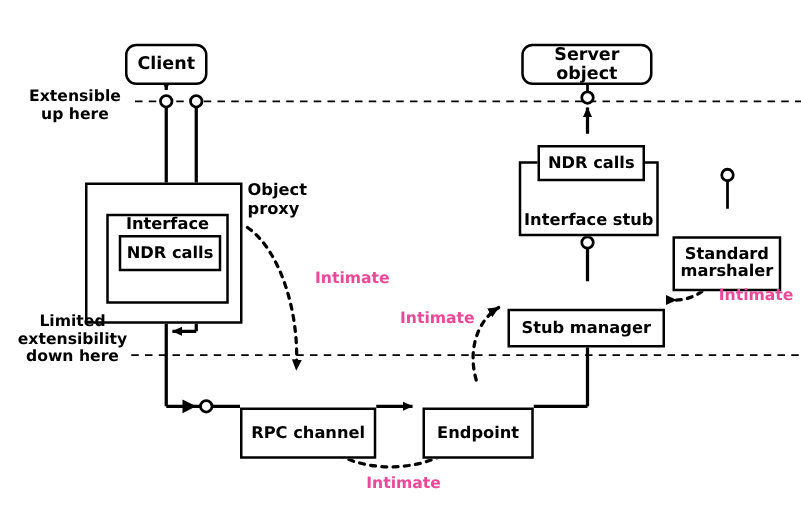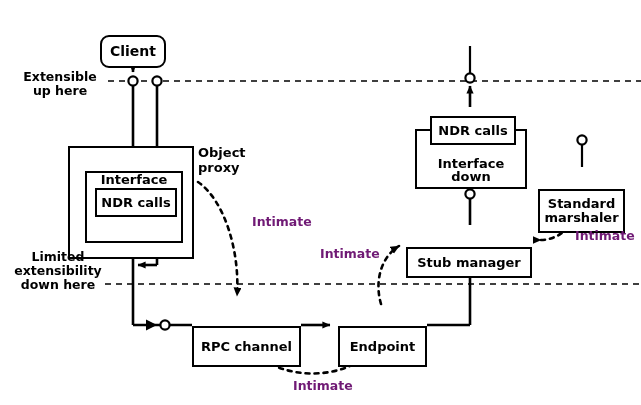--- a/index.html
+++ b/index.html
@@ -5,21 +5,21 @@
   html,body{margin:0;padding:0;background:#ffffff;}
   #stage{position:relative;width:641px;height:405px;background:#ffffff;
          font-family:"DejaVu Sans","Liberation Sans",sans-serif;overflow:hidden;}
   svg#wires{position:absolute;left:0;top:0;width:641px;height:405px;}
 
   .node{position:absolute;box-sizing:border-box;border:2px solid #000;background:#fff;
         display:flex;flex-direction:column;align-items:center;justify-content:center;
         text-align:center;color:#000;font-weight:bold;line-height:1.05;margin-top:22px;}
   .rounded{border-radius:9px;}
   .lbl{position:absolute;color:#000;font-weight:bold;text-align:center;line-height:1.12;white-space:pre-line;}
-  .intimate{position:absolute;color:#701a75;font-weight:bold;white-space:nowrap;}
+  .intimate{position:absolute;color:#ec4899;font-weight:bold;white-space:nowrap;}
 
   
   #client{left:100px;top:13px;width:66px;height:33px;font-size:14px;}
   #server{left:417px;top:13px;width:105px;height:33px;font-size:14px;}
   #objproxy{left:68px;top:124px;width:126px;height:113px;justify-content:flex-start;}
   #ifproxy{left:85px;top:149px;width:98px;height:72px;font-size:13px;justify-content:flex-start;padding-top:0;}
   #ndrleft{position:absolute;left:95px;top:188px;width:78px;height:25px;border:2px solid #000;
            display:flex;align-items:center;justify-content:center;font-size:13px;font-weight:bold;background:#fff;}
   #ifstub{left:415px;top:107px;width:112px;height:60px;justify-content:flex-end;padding-bottom:3px;font-size:13px;}
   #ndrright{position:absolute;left:430px;top:116px;width:82px;height:25px;border:2px solid #000;
@@ -89,34 +89,37 @@
 
     <path d="M381,304 C374,280 382,256 399,246" fill="none" stroke="#000" stroke-width="2.6" stroke-dasharray="4,5" stroke-linecap="round" marker-end="url(#ahd)"></path>
 
     <path d="M541,240 C557,240 570,228 578,216" fill="none" stroke="#000" stroke-width="2.6" stroke-dasharray="4,5" stroke-linecap="round" marker-start="url(#ahd)" marker-end="url(#ahd)"></path>
   </svg>
 
   <div class="node rounded" id="client">
     <span>Client</span>
   </div>
 
+  <div class="node rounded" id="server">
+    <span>Server object</span>
+  </div>
 
   <div class="node" id="objproxy"></div>
 
   <div class="node" id="ifproxy">
     <span class="lbl" style="position:static;">Interface
 proxy</span>
   </div>
 
   <div id="ndrleft">
     <span>NDR calls</span>
   </div>
 
   <div class="node" id="ifstub">
-    <span>Interface down</span>
+    <span>Interface stub</span>
   </div>
 
   <div id="ndrright">
     <span>NDR calls</span>
   </div>
 
   <div class="node" id="stubmgr">
     <span>Stub manager</span>
   </div>
 

